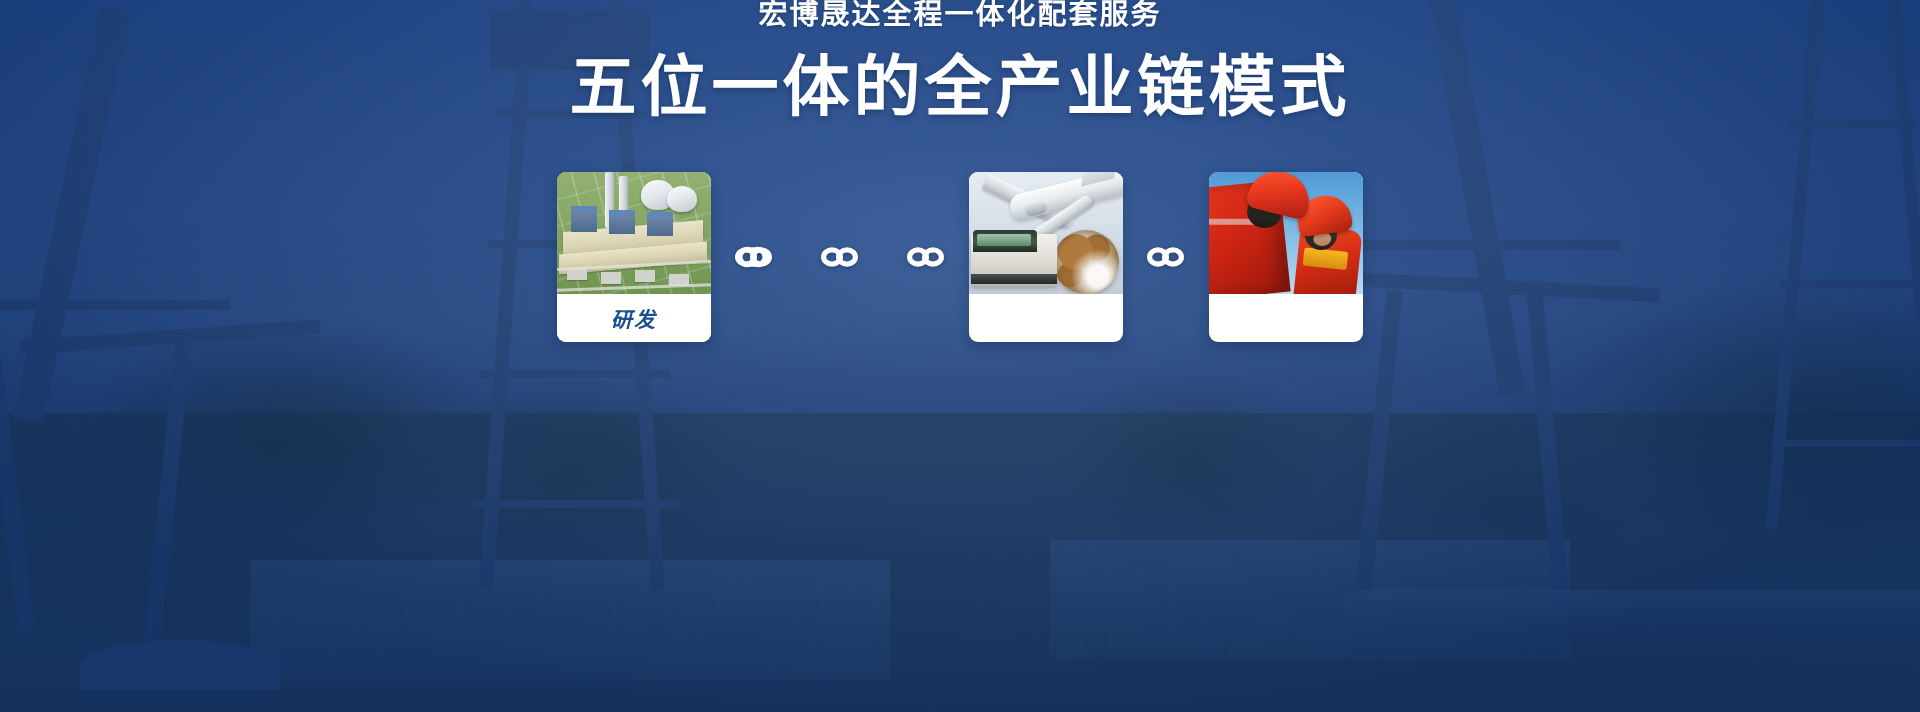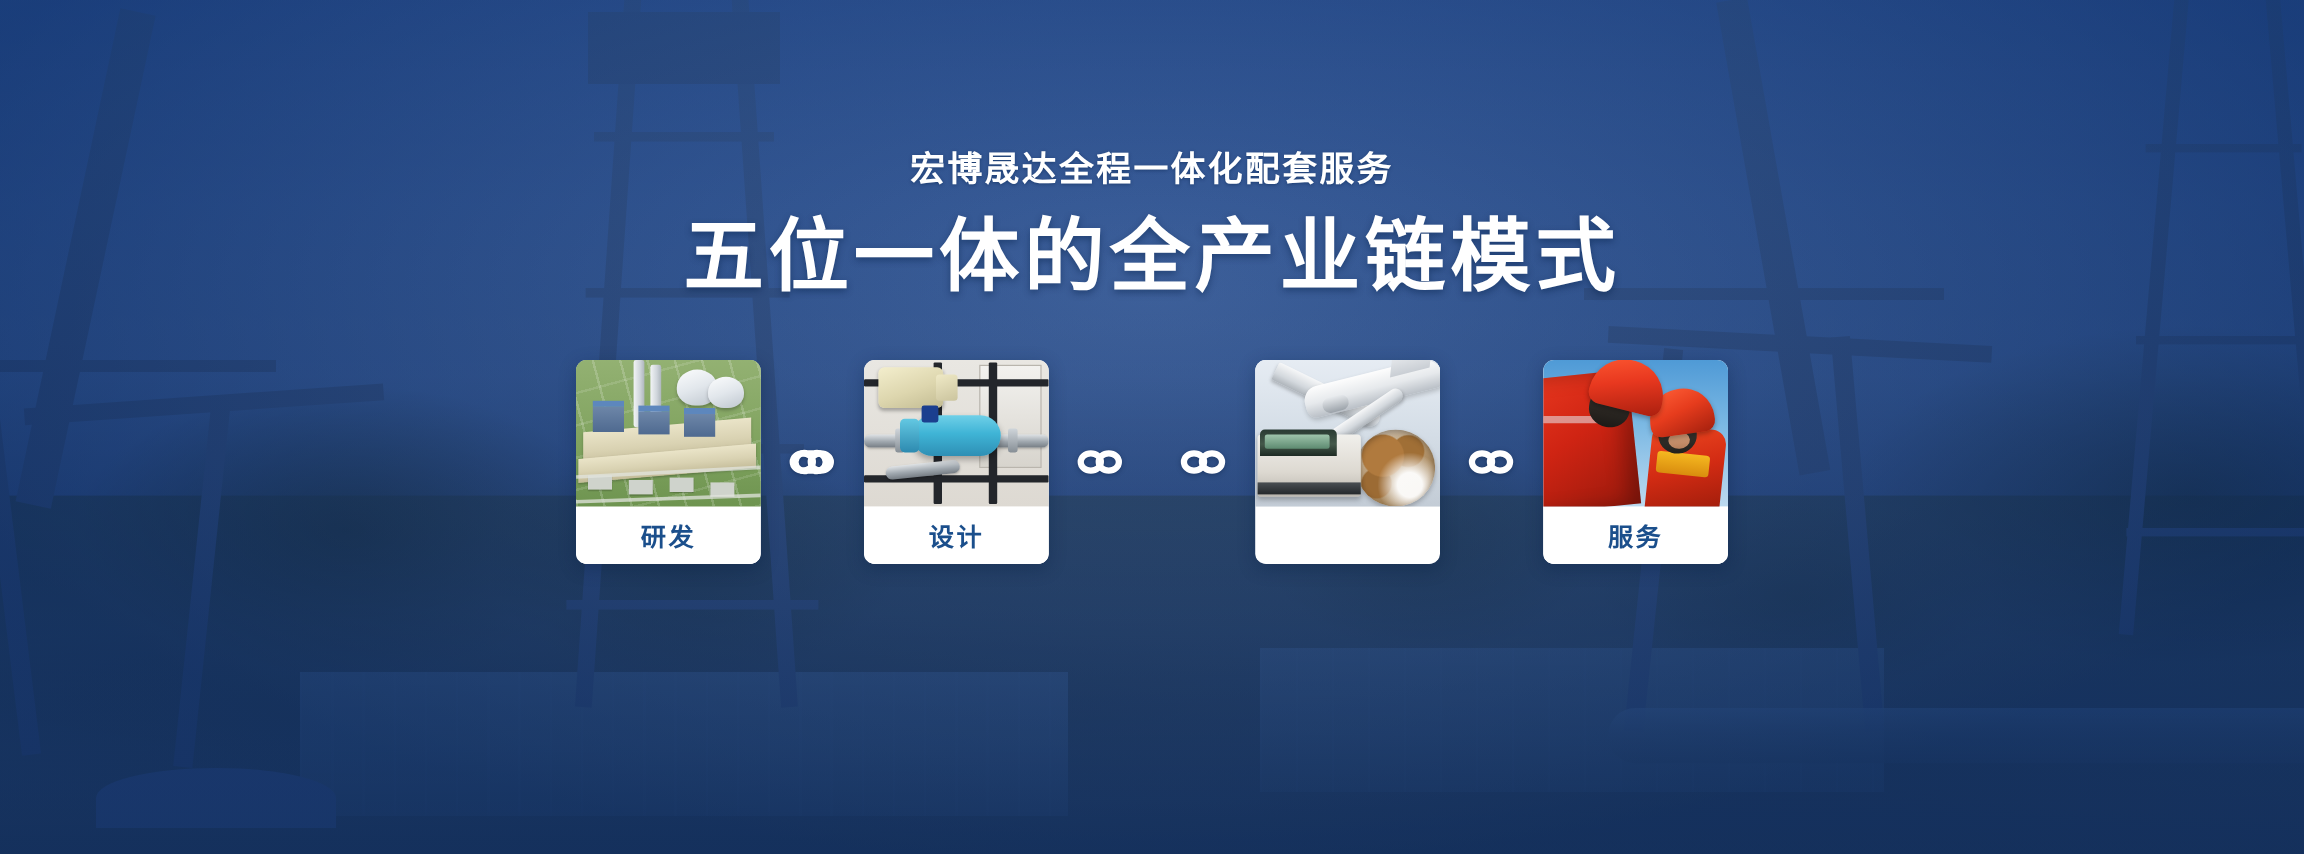--- a/index.html
+++ b/index.html
@@ -125,21 +125,20 @@
     background:radial-gradient(ellipse 72% 86% at 50% 34%, rgba(255,255,255,.10), rgba(12,40,88,.40) 78%);
   }
 
   
   .content{
     position:absolute; inset:0;
     display:flex; flex-direction:column; align-items:center;
   }
 
   .subtitle{
-    margin-top:128px;
     font-size:29px;
     font-weight:700;
     letter-spacing:2px;
     color:#ffffff;
     text-shadow:0 1px 3px rgba(0,30,70,.45);
     line-height:1;
   }
 
   .title{
     margin-top:24px;
@@ -181,20 +180,21 @@
   .card-label{
     flex:1;
     display:flex;
     align-items:center;
     justify-content:center;
     font-size:21px;
     font-weight:700;
     letter-spacing:2px;
     color:#1b4f8c;
     background:#ffffff;
+    font-style:italic;
   }
 
   .link{
     width:86px;
     flex:0 0 auto;
     display:flex;
     align-items:center;
     justify-content:center;
   }
   .link svg{ display:block; filter:drop-shadow(0 1px 2px rgba(0,20,50,.35)); }
@@ -538,37 +538,20 @@
           <g fill="none" stroke="#ffffff" stroke-width="5.4" stroke-linecap="round">
             <path d="M19 8 A7.5 7.5 0 1 0 19 22 L24 22 A7.5 7.5 0 1 0 24 8 Z" transform="translate(-1,0)"></path>
           </g>
           <g fill="none" stroke="#ffffff" stroke-width="5.2">
             <ellipse cx="14" cy="15" rx="8.4" ry="7.2"></ellipse>
             <ellipse cx="29" cy="15" rx="8.4" ry="7.2"></ellipse>
           </g>
         </svg>
       </div>
 
-      <div class="card">
-        <div class="card-thumb t-ds">
-          <span class="panel"></span>
-          <span class="bar hz"></span>
-            <span class="bar hz2"></span>
-          <span class="bar v1"></span>
-            <span class="bar v2"></span>
-          <span class="pipe-m p1"></span>
-            <span class="pipe-m p2"></span>
-            <span class="pipe-m p3"></span>
-          <span class="flange f1"></span>
-            <span class="flange f2"></span>
-          <span class="motor"></span>
-          <span class="pump"></span>
-        </div>
-        <div class="card-label">设计</div>
-      </div>
 
       <div class="link">
         <svg width="44" height="30" viewBox="0 0 44 30" aria-hidden="true">
           <g fill="none" stroke="#ffffff" stroke-width="5.2">
             <ellipse cx="14" cy="15" rx="8.4" ry="7.2"></ellipse>
             <ellipse cx="29" cy="15" rx="8.4" ry="7.2"></ellipse>
           </g>
         </svg>
       </div>
 
@@ -607,18 +590,17 @@
 
       <div class="card">
         <div class="card-thumb t-sv">
           <span class="body1"></span>
           <span class="body2"></span>
           <span class="face2"></span>
           <span class="helm2"></span>
           <span class="face1"></span>
           <span class="helm1"></span>
         </div>
-        <div class="card-label">服务</div>
       </div>
 
     </div>
   </div>
 </div>
 
 </body></html>

